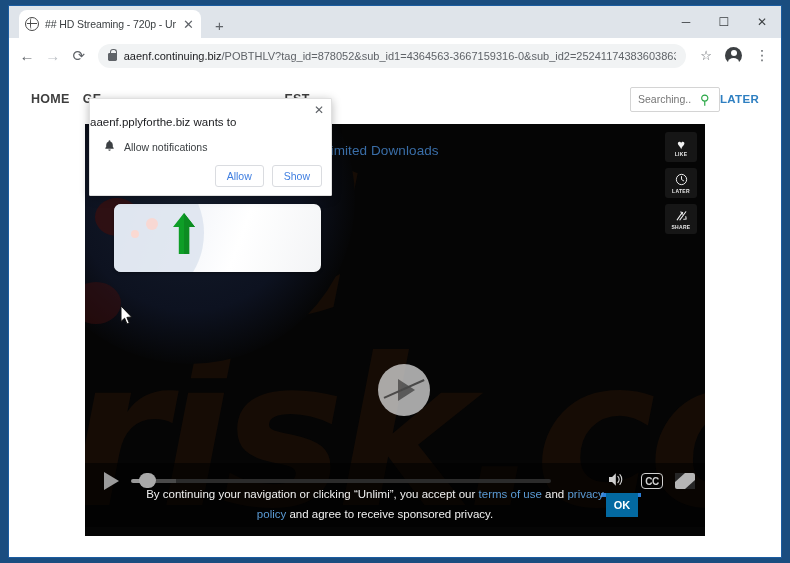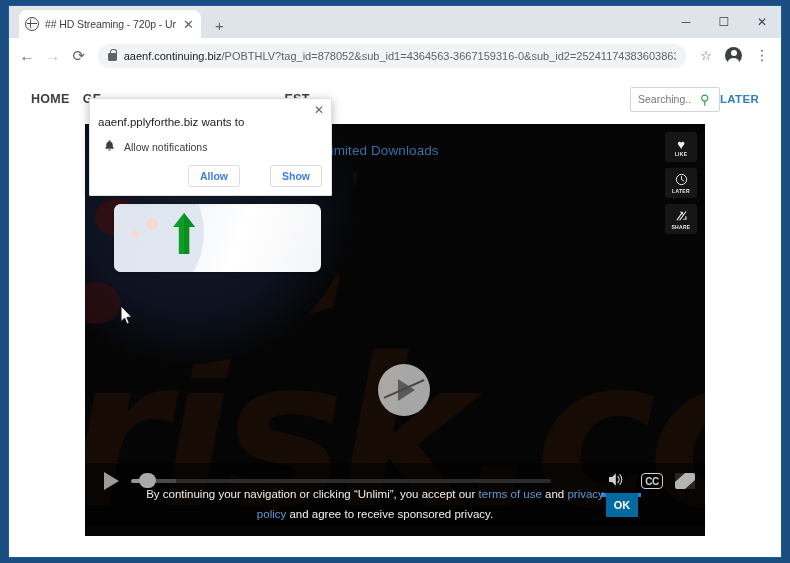--- a/index.html
+++ b/index.html
@@ -268,34 +268,34 @@
   #perm-dialog{
     position:absolute; left:80px; top:24px; width:243px; height:98px;
     background:#fff; border:1px solid #e0e0e0;
     box-shadow:0 2px 10px rgba(0,0,0,.28); z-index:50;
     border-radius:1px;
   }
   #perm-close{
     position:absolute; right:7px; top:4px; font-size:12px; color:#5f6368;
   }
   #perm-title{
-    position:absolute; left:8px; top:17px; font-size:11.5px; color:#202124;
+    position:absolute; left:0; top:17px; font-size:11.5px; color:#202124;
   }
   #perm-row{
     position:absolute; left:14px; top:40px; display:flex; align-items:center; gap:9px;
   }
   #bell-icon{ font-size:12px; color:#3c4043; }
   #perm-option{ font-size:10.5px; color:#3c4043; }
   #perm-buttons{
     position:absolute; right:9px; bottom:8px; display:flex; gap:8px;
   }
   .perm-btn{
     height:22px; padding:0 11px; border:1px solid #dadce0; border-radius:3px;
-    background:#fff; color:#3f7ee0; font-size:10.5px; font-weight:bold;
-    display:flex;align-items:center;justify-content:center;margin-left:22px;
+    background:#fff; color:#3f7ee0; font-size:10.5px; font-weight:normal;
+    display:flex;align-items:center;justify-content:center;
   }
 </style>
 </head>
 <body>
 
 <div id="window-frame">
 
   <div id="tabstrip">
     <div id="tab">
       <span class="favicon"></span>

